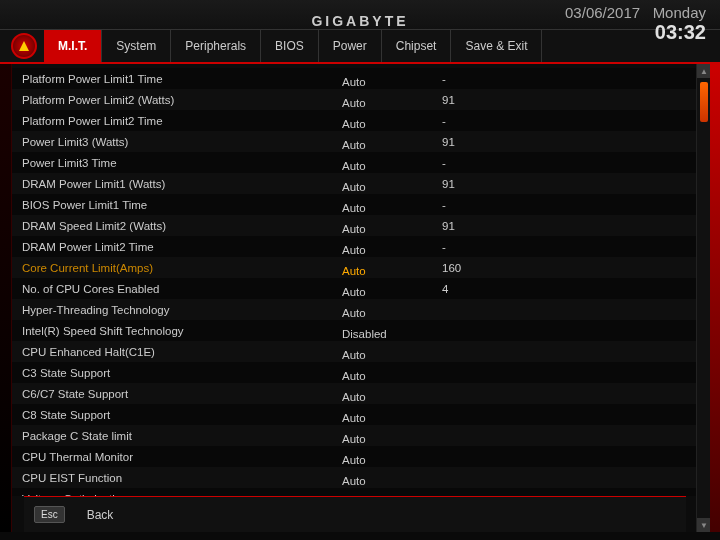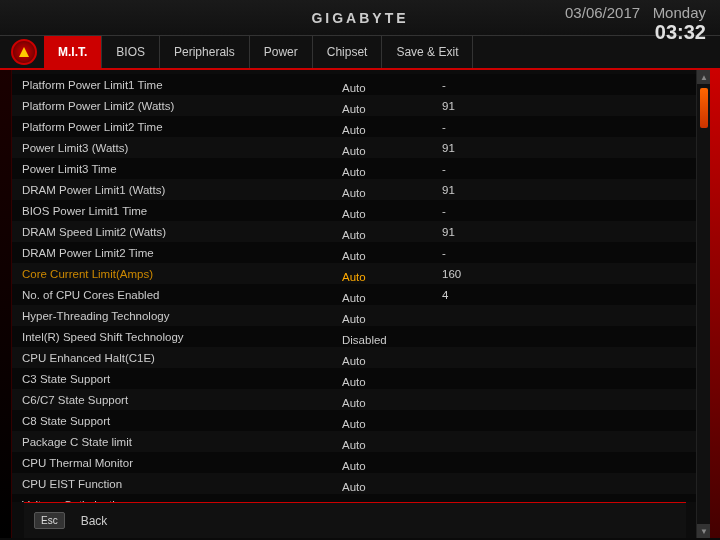--- a/index.html
+++ b/index.html
@@ -8,23 +8,23 @@
       height: 540px;
       background: #0a0a0a;
       font-family: 'Arial', sans-serif;
       overflow: hidden;
       position: relative;
     }
 
     
     .header {
       background: linear-gradient(180deg, #1a1a1a 0%, #111 100%);
-      height: 36px;
-      display: flex;
-      align-items: center;
+      height: 30px;
+      display: flex;
+      align-items: flex-end;
       justify-content: center;
       border-bottom: 1px solid #333;
       position: relative;
     }
     .brand-title {
       color: #ccc;
       font-size: 14px;
       font-weight: bold;
       letter-spacing: 3px;
     }
@@ -222,21 +222,21 @@
       left: 12px;
       right: 10px;
     }
     .esc-btn {
       background: #333;
       border: 1px solid #555;
       color: #ddd;
       font-size: 10px;
       padding: 2px 6px;
       border-radius: 2px;
-      margin-right: 16px;
+      margin-right: 22px;
     }
     .back-label {
       color: #ccc;
       font-size: 12px;
     }
   </style>
 </head>
 <body>
 
 <div class="header">
@@ -251,22 +251,23 @@
   </div>
 </div>
 
 <div class="navbar">
   <div class="nav-logo">
     <div class="nav-logo-circle">
       <div class="nav-logo-inner"></div>
     </div>
   </div>
   <div class="nav-item active">M.I.T.</div>
+  <div class="nav-item">System</div>
+  <div class="nav-item">Peripherals</div>
   <div class="nav-item">BIOS</div>
-  <div class="nav-item">Peripherals</div>
   <div class="nav-item">Power</div>
   <div class="nav-item">Chipset</div>
   <div class="nav-item">Save &amp; Exit</div>
 </div>
 
 <div class="main-area">
 
   <div class="left-deco"></div>
 
   <div class="content">

